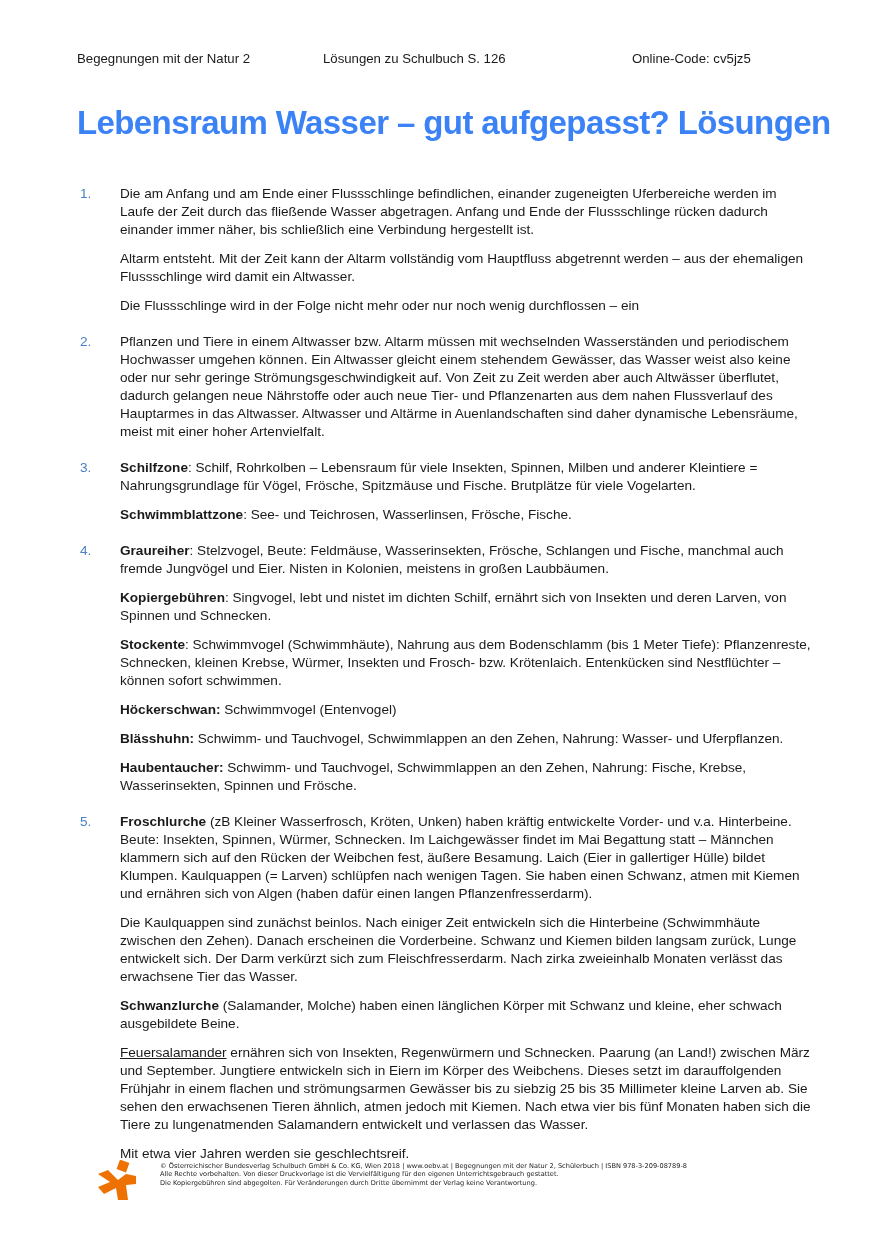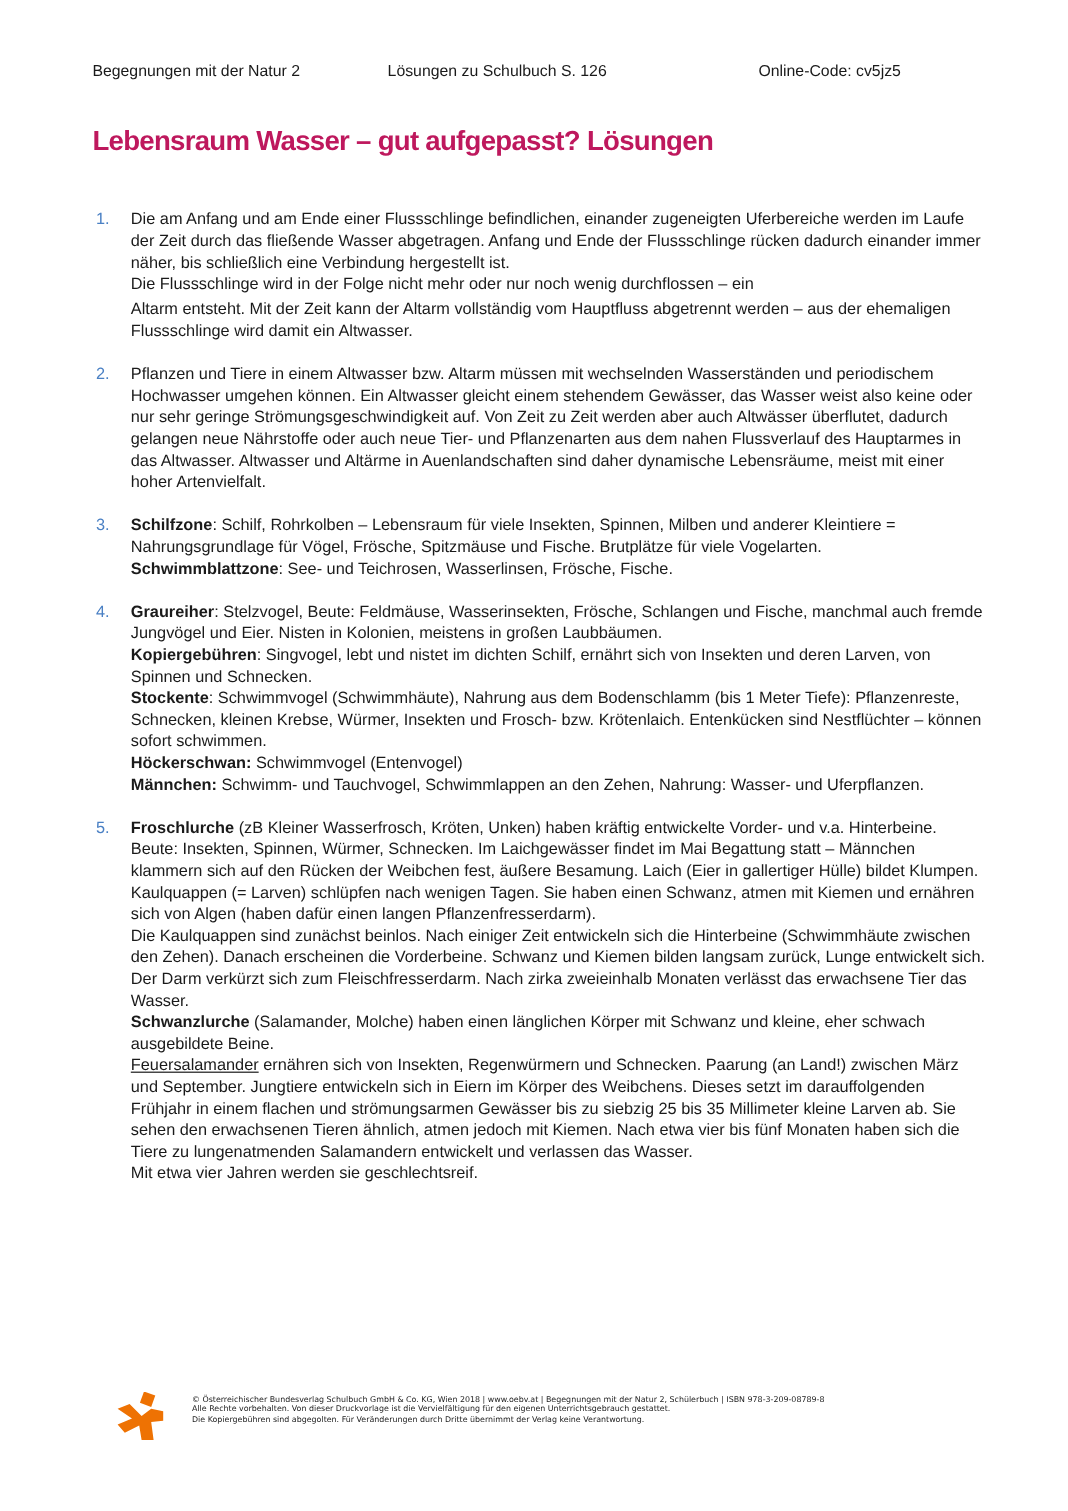--- a/index.html
+++ b/index.html
@@ -5,27 +5,27 @@
     html, body { margin: 0; padding: 0; background: #ffffff; }
     body { width: 890px; height: 1259px; position: relative; overflow: hidden; color: #1a1a1a; }
     .page { position: absolute; left: 0; top: 0; width: 772px; height: 1259px; padding-left: 32px; }
     .header { position: absolute; top: 51px; left: 77px; width: 740px; height: 18px;
       font-family: "Liberation Sans", sans-serif; font-size: 13.2px; color: #1a1a1a; }
     .header span { position: absolute; top: 0; white-space: nowrap; }
     .h-book { left: 0; }
     .h-sol { left: 246px; }
     .h-code { left: 555px; }
     .title { position: absolute; top: 104px; left: 77px; margin: 0;
-      font-family: "Liberation Sans", sans-serif; font-size: 23px; font-weight: bold;
-      color: #be185d; letter-spacing: -0.6px; white-space: nowrap; }
+      font-family: "Liberation Sans", sans-serif; font-size: 33px; font-weight: bold;
+      color: #3b82f6; letter-spacing: -0.6px; white-space: nowrap; }
     .content { position: absolute; top: 174px; left: 77px; width: 745px;
       font-family: "Liberation Sans", sans-serif; font-size: 13.6px; line-height: 18px; color: #1a1a1a; }
     .item { position: relative; padding-left: 32px; }
     .num { position: absolute; left: 3px; top: 0; color: #4a80c4; font-size: 13.6px; }
-    .para { margin: 0; }
+    .para { margin: 11px; }
     b { font-weight: bold; }
     .ul { text-decoration: underline; }
     .gap1 { margin-top: 3px; }
     .footer { position: absolute; top: 1160px; left: 96px; width: 760px; }
     .logo { position: absolute; left: 0; top: 0; width: 42px; height: 42px; }
     .footer-text { position: absolute; left: 64px; top: 2px;
       font-family: "DejaVu Sans", sans-serif; font-size: 6.6px; line-height: 8.4px; color: #222; white-space: nowrap; }
   </style>
 </head>
 <body>
@@ -38,42 +38,43 @@
     <span class="h-code">Online-Code: cv5jz5</span>
   </div>
 
   <h1 class="title">Lebensraum Wasser – gut aufgepasst? Lösungen</h1>
 
   <div class="content">
 
     <div class="item" style="margin-bottom:18px;">
       <span class="num">1.</span>
       <p class="para">Die am Anfang und am Ende einer Flussschlinge befindlichen, einander zugeneigten Uferbereiche werden im Laufe der Zeit durch das fließende Wasser abgetragen. Anfang und Ende der Flussschlinge rücken dadurch einander immer näher, bis schließlich eine Verbindung hergestellt ist.</p>
+      <p class="para gap1">Altarm entsteht. Mit der Zeit kann der Altarm vollständig vom Hauptfluss abgetrennt werden – aus der ehemaligen Flussschlinge wird damit ein Altwasser.</p>
       <p class="para">Die Flussschlinge wird in der Folge nicht mehr oder nur noch wenig durchflossen – ein</p>
-      <p class="para gap1">Altarm entsteht. Mit der Zeit kann der Altarm vollständig vom Hauptfluss abgetrennt werden – aus der ehemaligen Flussschlinge wird damit ein Altwasser.</p>
     </div>
 
     <div class="item" style="margin-bottom:18px;">
       <span class="num">2.</span>
       <p class="para">Pflanzen und Tiere in einem Altwasser bzw. Altarm müssen mit wechselnden Wasserständen und periodischem Hochwasser umgehen können. Ein Altwasser gleicht einem stehendem Gewässer, das Wasser weist also keine oder nur sehr geringe Strömungsgeschwindigkeit auf. Von Zeit zu Zeit werden aber auch Altwässer überflutet, dadurch gelangen neue Nährstoffe oder auch neue Tier- und Pflanzenarten aus dem nahen Flussverlauf des Hauptarmes in das Altwasser. Altwasser und Altärme in Auenlandschaften sind daher dynamische Lebensräume, meist mit einer hoher Artenvielfalt.</p>
     </div>
 
     <div class="item" style="margin-bottom:18px;">
       <span class="num">3.</span>
       <p class="para"><b>Schilfzone</b><span>: Schilf, Rohrkolben – Lebensraum für viele Insekten, Spinnen, Milben und anderer Kleintiere =  Nahrungsgrundlage für Vögel, Frösche, Spitzmäuse und Fische. Brutplätze für viele Vogelarten.</span></p>
       <p class="para"><b>Schwimmblattzone</b><span>: See- und Teichrosen, Wasserlinsen, Frösche, Fische.</span></p>
     </div>
 
     <div class="item" style="margin-bottom:18px;">
       <span class="num">4.</span>
       <p class="para"><b>Graureiher</b><span>: Stelzvogel, Beute: Feldmäuse, Wasserinsekten, Frösche, Schlangen und Fische, manchmal auch fremde Jungvögel und Eier. Nisten in Kolonien, meistens in großen Laubbäumen.</span></p>
       <p class="para"><b>Kopiergebühren</b><span>: Singvogel, lebt und nistet im dichten Schilf, ernährt sich von Insekten und deren Larven, von Spinnen und Schnecken.</span></p>
       <p class="para"><b>Stockente</b><span>: Schwimmvogel (Schwimmhäute), Nahrung aus dem Bodenschlamm (bis 1 Meter Tiefe): Pflanzenreste, Schnecken, kleinen Krebse, Würmer, Insekten und Frosch- bzw. Krötenlaich. Entenkücken sind Nestflüchter – können sofort schwimmen.</span></p>
       <p class="para"><b>Höckerschwan:</b><span> Schwimmvogel (Entenvogel)</span></p>
-      <p class="para"><b>Männchen:</b><span> Schwimm- und Tauchvogel, Schwimmlappen an den Zehen, Nahrung: Wasser- und Uferpflanzen.</span></p>
+      <p class="para"><b>Blässhuhn:</b><span> Schwimm- und Tauchvogel, Schwimmlappen an den Zehen, Nahrung: Wasser- und Uferpflanzen.</span></p>
+      <p class="para"><b>Haubentaucher:</b><span> Schwimm- und Tauchvogel, Schwimmlappen an den Zehen, Nahrung: Fische, Krebse, Wasserinsekten, Spinnen und Frösche.</span></p>
     </div>
 
     <div class="item">
       <span class="num">5.</span>
       <p class="para"><b>Froschlurche</b><span> (zB Kleiner Wasserfrosch, Kröten, Unken) haben kräftig entwickelte Vorder- und v.a. Hinterbeine. Beute: Insekten, Spinnen, Würmer, Schnecken. Im Laichgewässer findet im Mai Begattung statt – Männchen klammern sich auf den Rücken der Weibchen fest, äußere Besamung. Laich (Eier in gallertiger Hülle)  bildet Klumpen. Kaulquappen (= Larven) schlüpfen nach wenigen Tagen. Sie haben einen Schwanz, atmen mit Kiemen und ernähren sich von Algen (haben dafür einen langen Pflanzenfresserdarm).</span></p>
       <p class="para">Die Kaulquappen sind zunächst beinlos. Nach einiger Zeit entwickeln sich die Hinterbeine (Schwimmhäute zwischen den Zehen). Danach erscheinen die Vorderbeine. Schwanz und Kiemen bilden langsam zurück, Lunge entwickelt sich. Der Darm verkürzt sich zum Fleischfresserdarm. Nach zirka zweieinhalb Monaten verlässt das erwachsene Tier das Wasser.</p>
       <p class="para"><b>Schwanzlurche</b><span>  (Salamander, Molche) haben einen länglichen Körper mit Schwanz und kleine, eher schwach ausgebildete Beine.</span></p>
       <p class="para"><span class="ul">Feuersalamander</span><span> ernähren sich von Insekten, Regenwürmern und Schnecken. Paarung (an Land!) zwischen März und September. Jungtiere entwickeln sich in Eiern im Körper des Weibchens. Dieses setzt im darauffolgenden Frühjahr in einem flachen und strömungsarmen Gewässer bis zu siebzig 25 bis 35 Millimeter kleine Larven ab. Sie sehen den erwachsenen Tieren ähnlich, atmen jedoch mit Kiemen. Nach etwa vier bis fünf Monaten haben sich die Tiere zu lungenatmenden Salamandern entwickelt und verlassen das Wasser.</span></p>
       <p class="para">Mit etwa vier Jahren werden sie geschlechtsreif.</p>
     </div>

